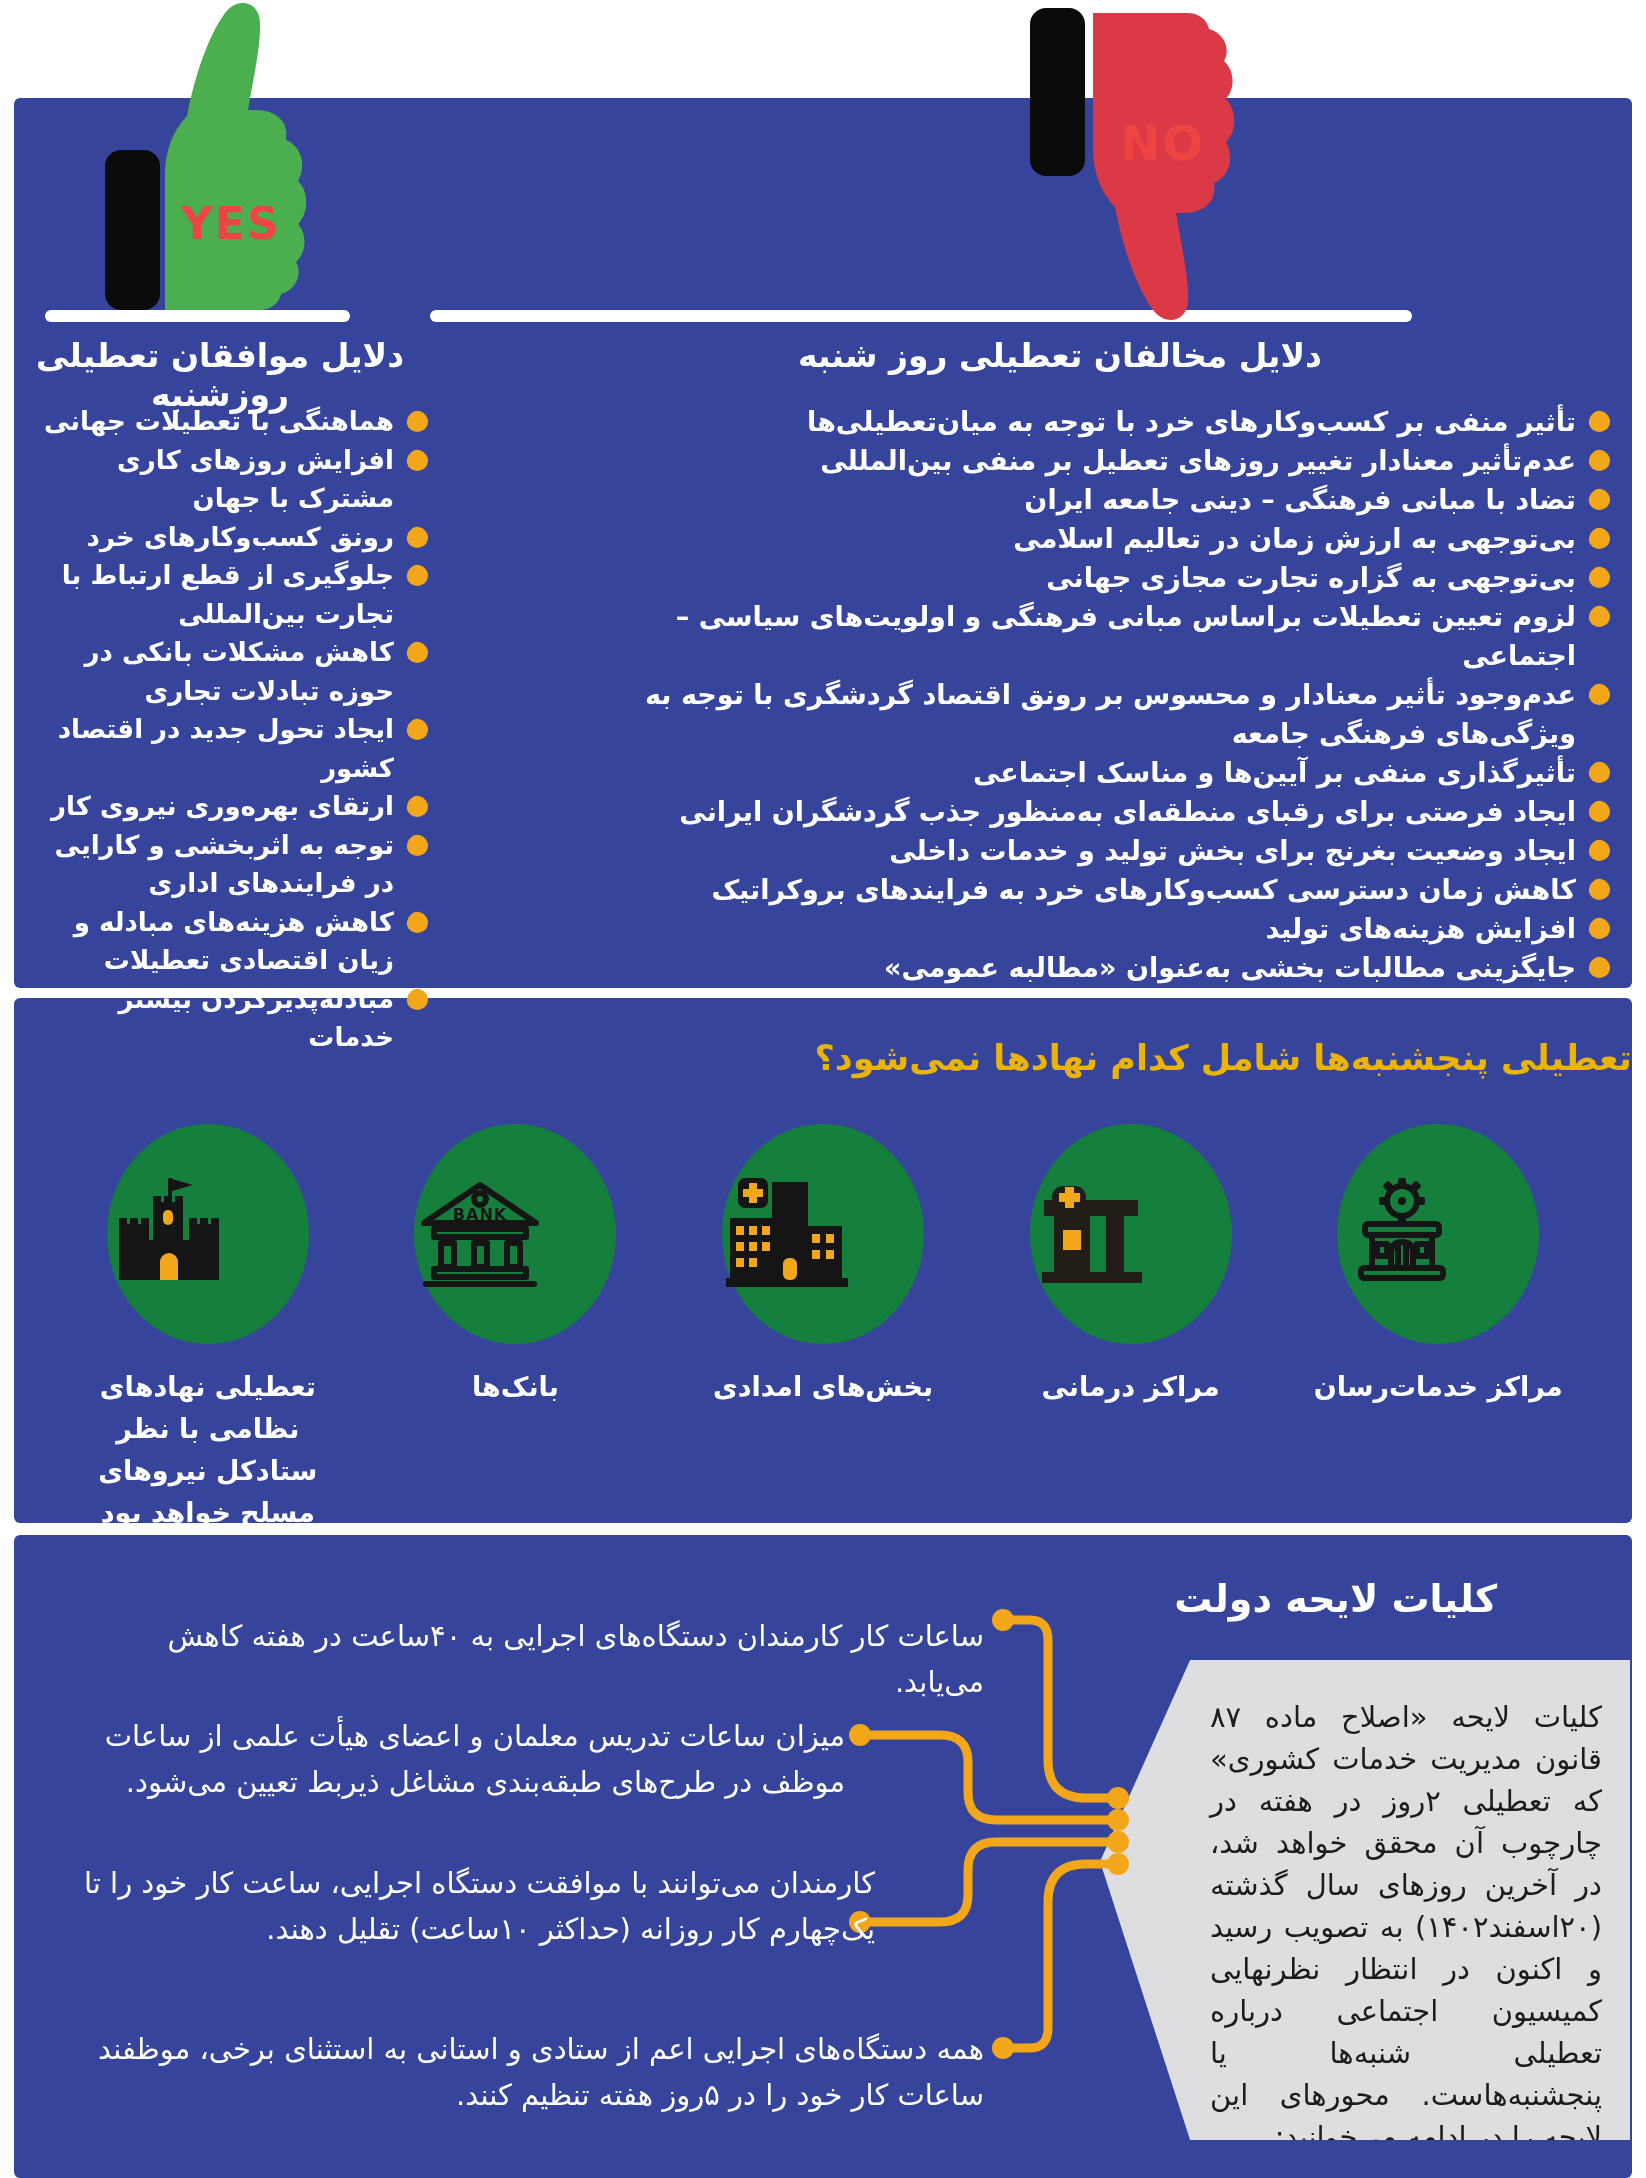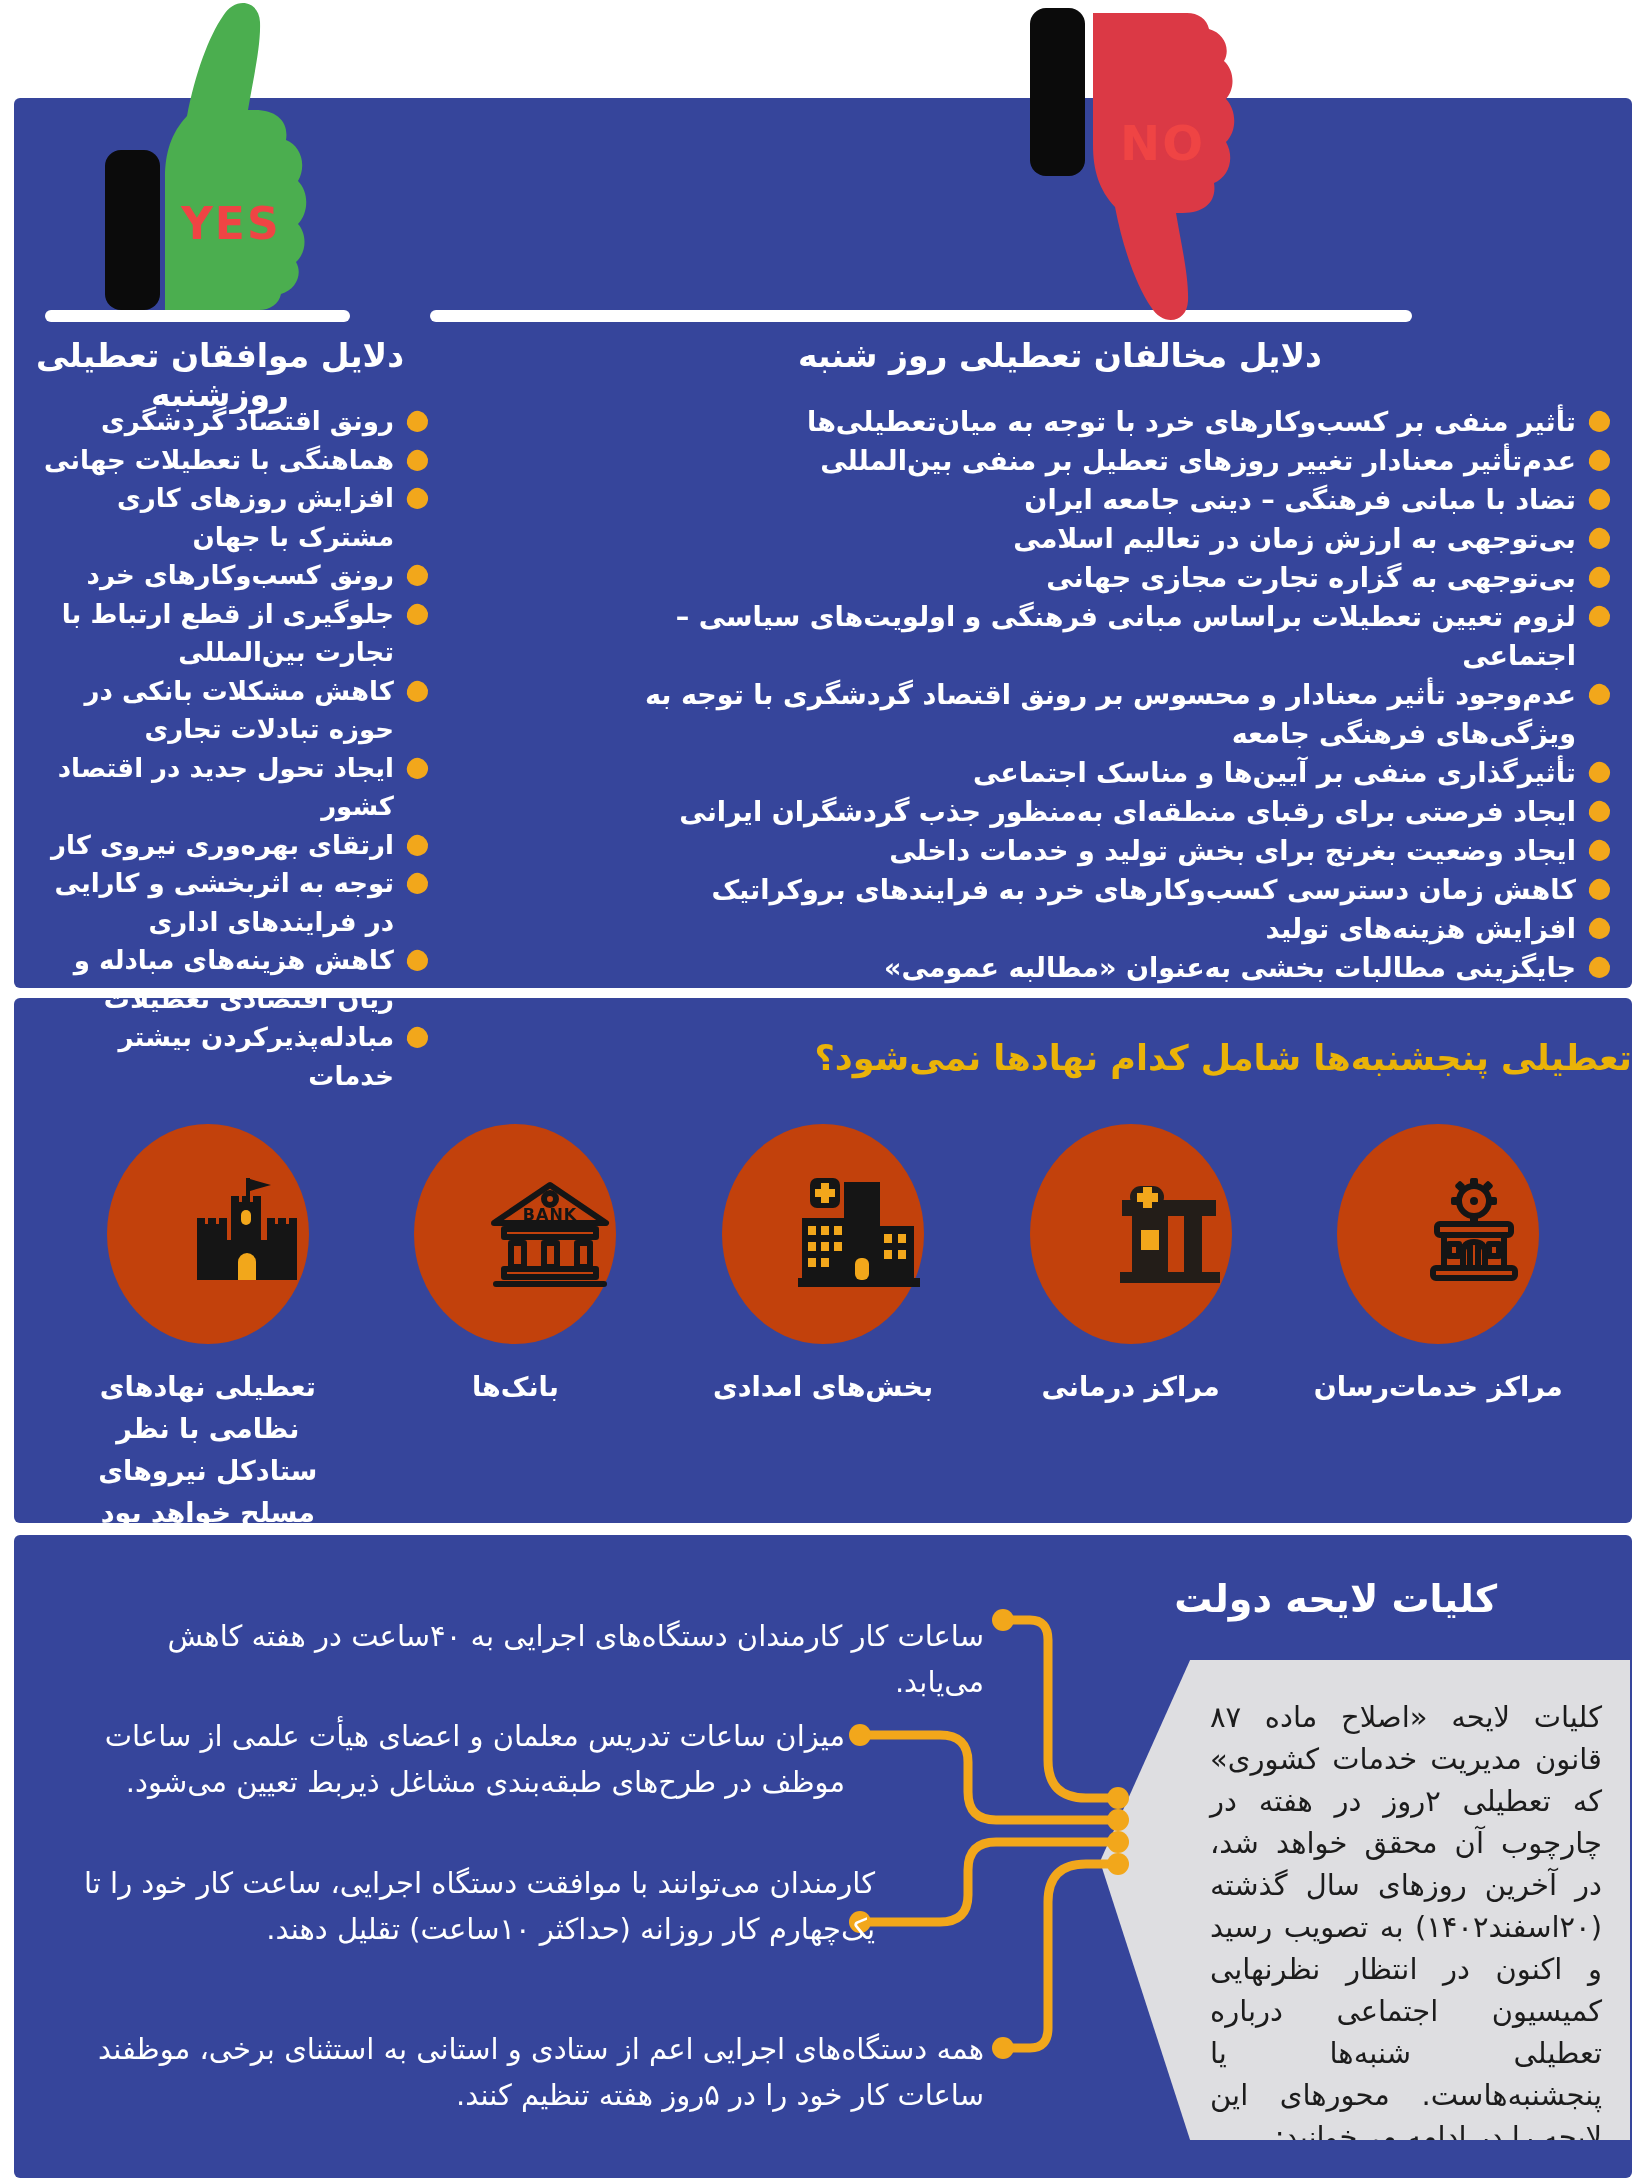--- a/index.html
+++ b/index.html
@@ -26,22 +26,22 @@
   #yes-list .li{font-size:26px;line-height:38.5px;}
   .bullet{flex:none;width:21px;height:21px;margin-top:9px;background:#F2A71B;
           border-radius:46% 54% 52% 48% / 55% 48% 52% 45%;transform:rotate(14deg);}
   .li-text{text-align:right;}
 
   
   .mid-title{position:absolute;top:40px;width:100%;text-align:right;color:#eab308;
              font-size:35px;font-weight:bold;}
   .circle-row{position:absolute;top:126px;left:0;right:0;display:flex;justify-content:space-around;padding:0 40px;}
   .inst{width:300px;display:flex;flex-direction:column;align-items:center;}
-  .inst-circle{width:202px;height:220px;background:#c2410c;border-radius:50%;
-               display:flex;align-items:center;justify-content:flex-start;}
+  .inst-circle{width:202px;height:220px;background:#15803d;border-radius:50%;
+               display:flex;align-items:center;justify-content:flex-end;}
   .inst-label{margin-top:22px;color:#fff;font-size:27px;font-weight:bold;text-align:center;
               line-height:42px;max-width:272px;}
 
   
   .bill-title{position:absolute;top:42px;right:135px;color:#fff;font-size:38px;font-weight:bold;}
   .gray-box{position:absolute;left:1086px;top:125px;width:530px;height:480px;background:#DEDEE1;
             clip-path:polygon(17% 0, 100% 0, 100% 100%, 17% 100%, 0 42%);}
   .gray-box-text{position:absolute;top:36px;right:28px;left:110px;color:#1c1c1c;font-size:29px;
                  line-height:42px;text-align:justify;}
   .connectors{position:absolute;top:0;left:0;z-index:2;}
@@ -147,24 +147,20 @@
       </div>
 
       <div class="li">
         <span class="bullet"></span>
         <span class="li-text">جایگزینی مطالبات بخشی به‌عنوان «مطالبه عمومی»</span>
       </div>
     </div>
 
   <div class="vlist" id="yes-list" style="right:1218px;width:400px;">
 
-      <div class="li">
-        <span class="bullet"></span>
-        <span class="li-text">رونق اقتصاد گردشگری</span>
-      </div>
 
       <div class="li">
         <span class="bullet"></span>
         <span class="li-text">هماهنگی با تعطیلات جهانی</span>
       </div>
 
       <div class="li">
         <span class="bullet"></span>
         <span class="li-text">افزایش روزهای کاری مشترک با جهان</span>
       </div>

